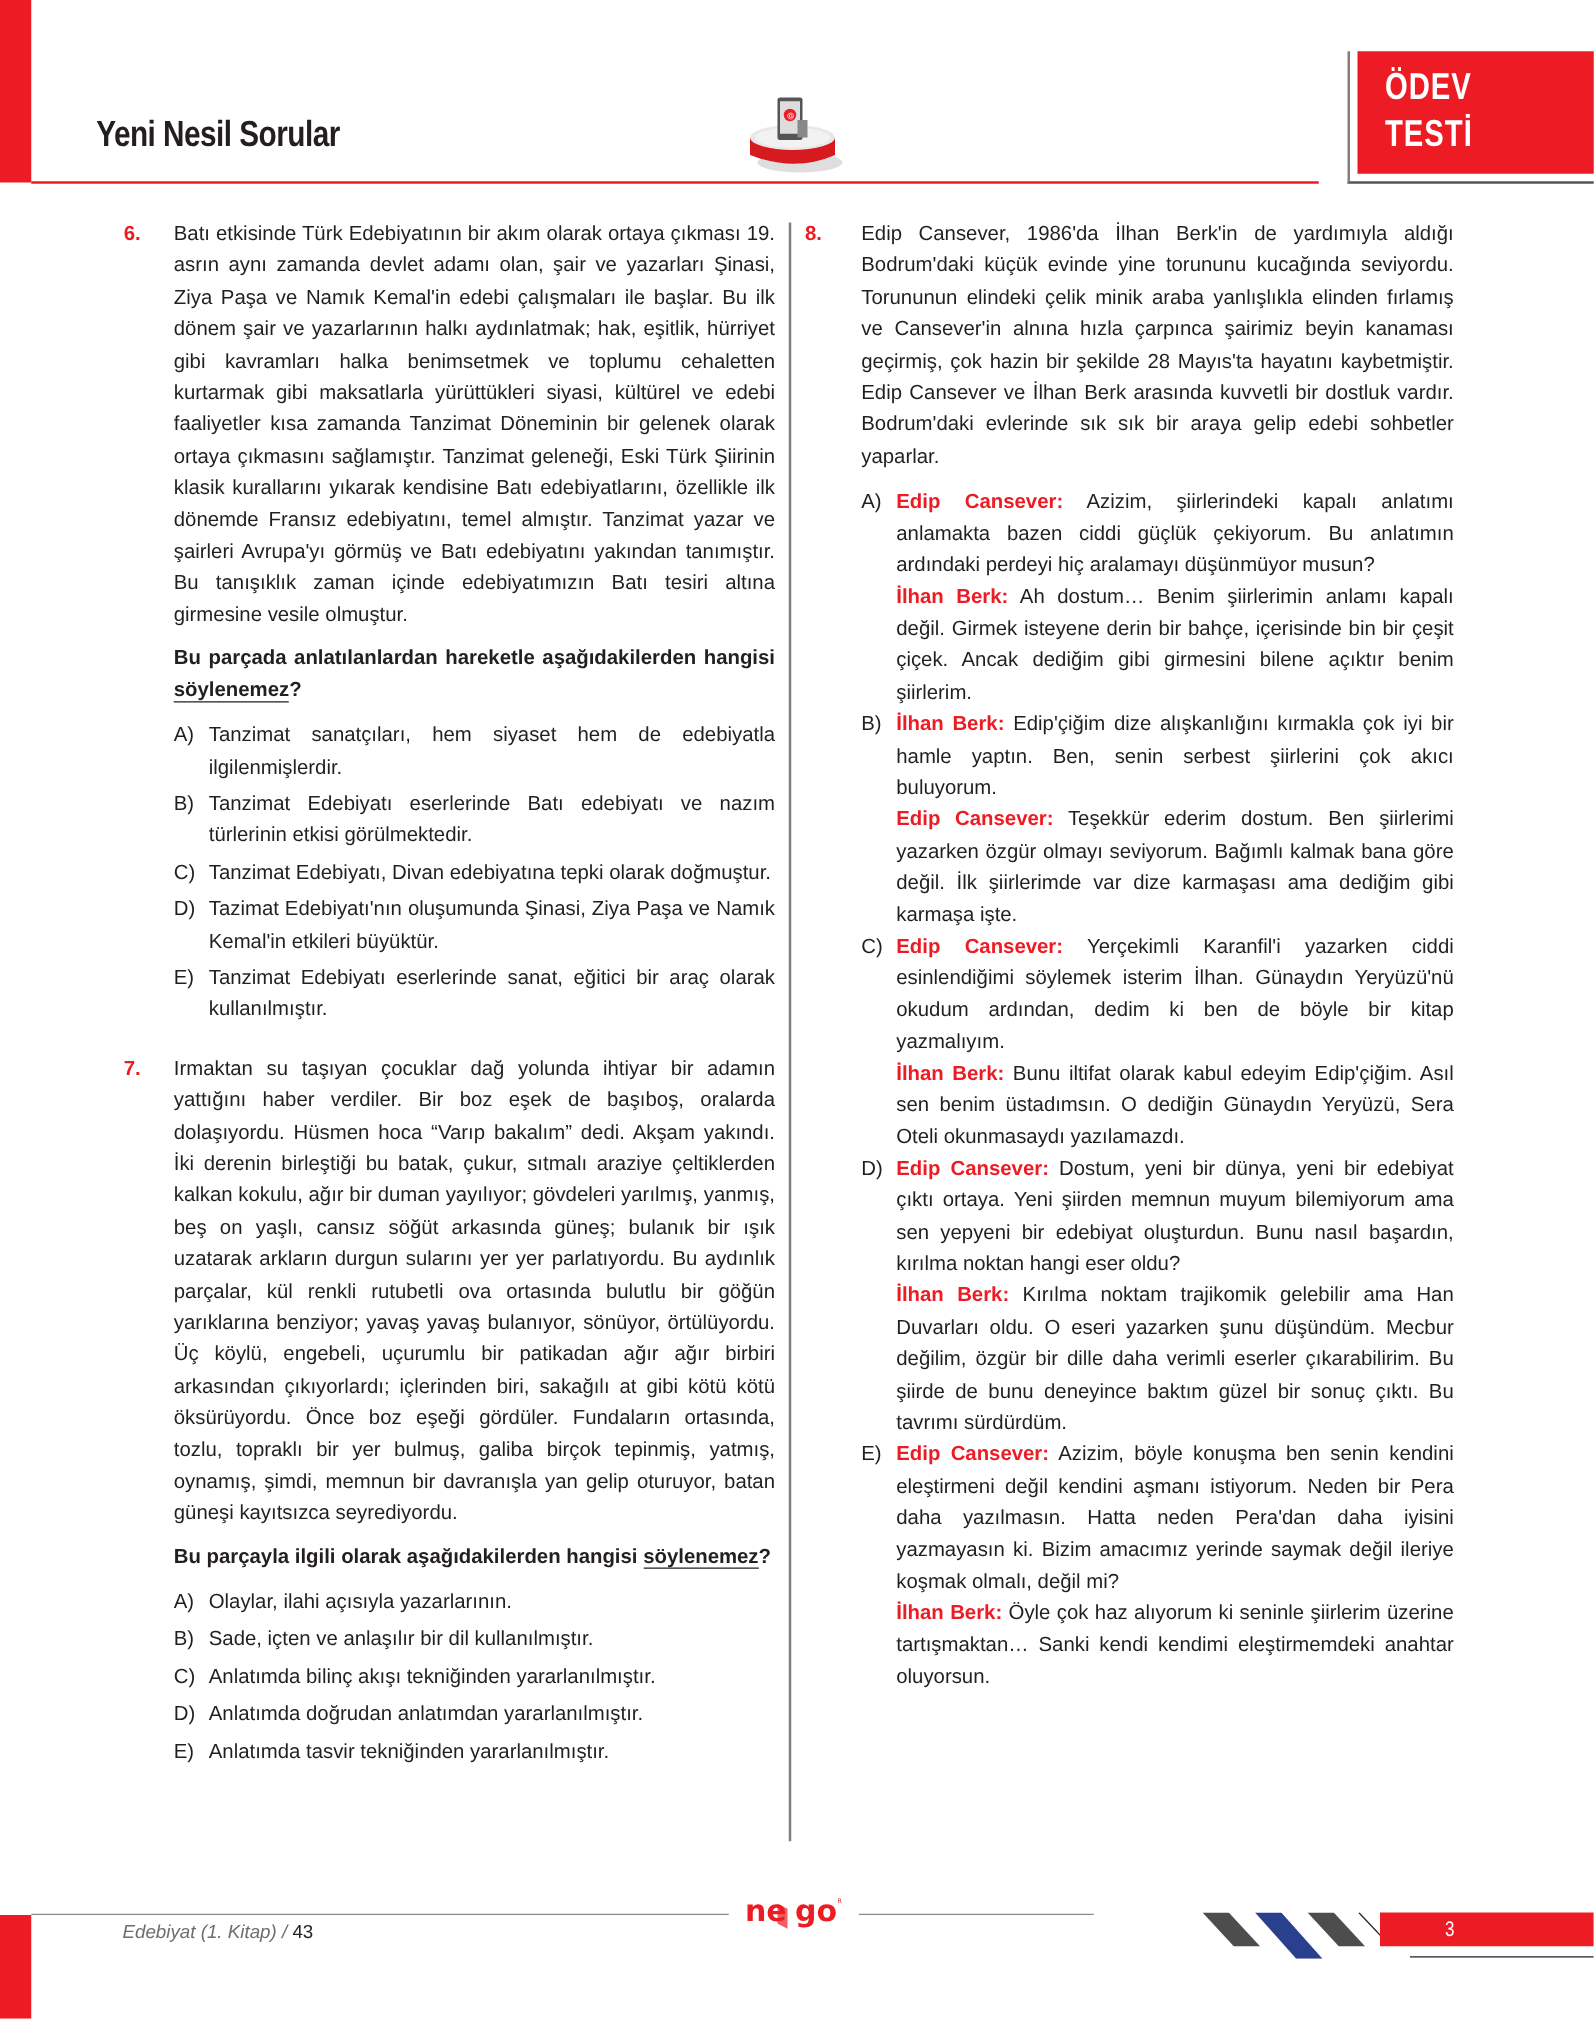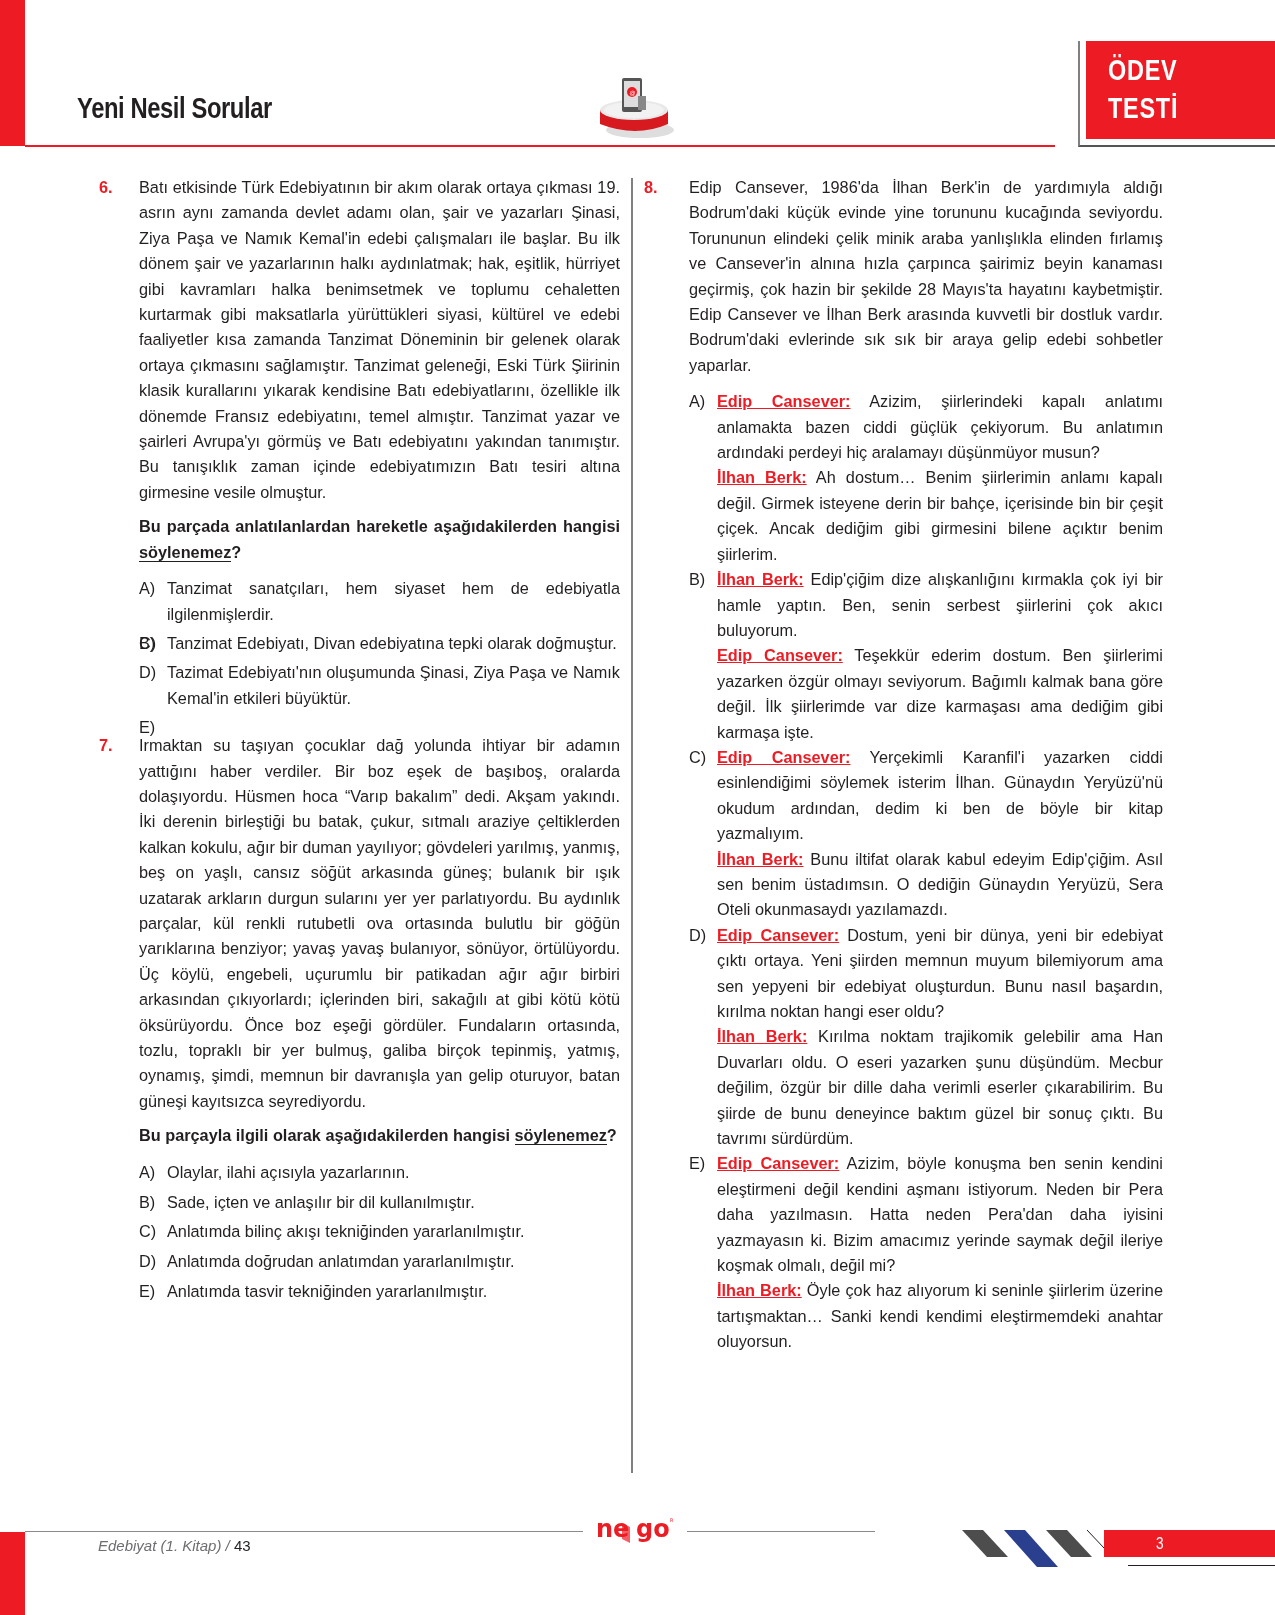--- a/index.html
+++ b/index.html
@@ -32,21 +32,21 @@
   .passage { text-align: justify; hyphens: manual; }
   .stem { font-weight: bold; margin-top: 9px; text-align: justify; }
   .u { border-bottom: 1.5px solid #231f20; }
 
   .opts { margin-top: 11px; }
   .opt { position: relative; padding-left: 28px; margin-bottom: 4px; text-align: justify; }
   .opt-letter { position: absolute; left: 0; top: 0; }
   .col-left .opt { margin-bottom: 4px; }
   .q7-opts .opt { margin-bottom: 4.5px; }
 
-  .speaker { color: #ed1c24; font-weight: bold; text-decoration: underline; }
+  .speaker { color: #ed1c24; font-weight: bold; }
   .dlg-line { text-align: justify; }
   .col-right .opt { margin-bottom: 0; }
 
   .footer-rule-l { position: absolute; left: 25px; top: 1531px; width: 558px; height: 1px; background: #8a8a8a; }
   .footer-rule-r { position: absolute; left: 687px; top: 1531px; width: 188px; height: 1px; background: #8a8a8a; }
   .footer-text { position: absolute; left: 98px; top: 1537px; font-size: 15px; color: #6d6e71; font-style: italic; }
   .footer-text .pg { font-style: normal; color: #231f20; }
   .nego { position: absolute; left: 592px; top: 1513px; width: 90px; height: 34px; }
 
   .stripe { position: absolute; top: 1530px; height: 37px; }
@@ -87,24 +87,24 @@
 
 <div class="col col-left">
   <div class="q">
     <span class="q-num">6.</span>
     <p class="passage">Batı etkisinde Türk Edebiyatının bir akım olarak ortaya çıkması 19. asrın aynı zamanda devlet adamı olan, şair ve yazarları Şinasi, Ziya Paşa ve Namık Kemal'in edebi çalışmaları ile başlar. Bu ilk dönem şair ve yazarlarının halkı aydınlatmak; hak, eşitlik, hürriyet gibi kavramları halka benimsetmek ve toplumu cehaletten kurtarmak gibi maksatlarla yürüttükleri siyasi, kültürel ve edebi faaliyetler kısa zamanda Tanzimat Döneminin bir gelenek olarak ortaya çıkmasını sağlamıştır. Tanzimat geleneği, Eski Türk Şiirinin klasik kurallarını yıkarak kendisine Batı edebiyatlarını, özellikle ilk dönemde Fransız edebiyatını, temel almıştır. Tanzimat yazar ve şairleri Avrupa'yı görmüş ve Batı edebiyatını yakından tanımıştır. Bu tanışıklık zaman içinde edebiyatımızın Batı tesiri altına girmesine vesile olmuştur.</p>
     <p class="stem">
       <span>Bu parçada anlatılanlardan hareketle aşağıdakilerden hangisi </span><span class="u">söylenemez</span><span>?</span>
     </p>
     <div class="opts">
       <div class="opt"><span class="opt-letter">A)</span><span>Tanzimat sanatçıları, hem siyaset hem de edebiyatla ilgilenmişlerdir.</span></div>
-      <div class="opt"><span class="opt-letter">B)</span></div>
+      <div class="opt"><span class="opt-letter">B)</span><span>Tanzimat Edebiyatı eserlerinde Batı edebiyatı ve nazım türlerinin etkisi görülmektedir.</span></div>
       <div class="opt"><span class="opt-letter">C)</span><span>Tanzimat Edebiyatı, Divan edebiyatına tepki olarak doğmuştur.</span></div>
       <div class="opt"><span class="opt-letter">D)</span><span>Tazimat Edebiyatı'nın oluşumunda Şinasi, Ziya Paşa ve Namık Kemal'in etkileri büyüktür.</span></div>
-      <div class="opt"><span class="opt-letter">E)</span></div>
+      <div class="opt"><span class="opt-letter">E)</span><span>Tanzimat Edebiyatı eserlerinde sanat, eğitici bir araç olarak kullanılmıştır.</span></div>
     </div>
   </div>
 
   <div class="q" style="margin-top:22px;">
     <span class="q-num">7.</span>
     <p class="passage">Irmaktan su taşıyan çocuklar dağ yolunda ihtiyar bir adamın yattığını haber verdiler. Bir boz eşek de başıboş, oralarda dolaşıyordu. Hüsmen hoca “Varıp bakalım” dedi. Akşam yakındı. İki derenin birleştiği bu batak, çukur, sıtmalı araziye çeltiklerden kalkan kokulu, ağır bir duman yayılıyor; gövdeleri yarılmış, yanmış, beş on yaşlı, cansız söğüt arkasında güneş; bulanık bir ışık uzatarak arkların durgun sularını yer yer parlatıyordu. Bu aydınlık parçalar, kül renkli rutubetli ova ortasında bulutlu bir göğün yarıklarına benziyor; yavaş yavaş bulanıyor, sönüyor, örtülüyordu. Üç köylü, engebeli, uçurumlu bir patikadan ağır ağır birbiri arkasından çıkıyorlardı; içlerinden biri, sakağılı at gibi kötü kötü öksürüyordu. Önce boz eşeği gördüler. Fundaların ortasında, tozlu, topraklı bir yer bulmuş, galiba birçok tepinmiş, yatmış, oynamış, şimdi, memnun bir davranışla yan gelip oturuyor, batan güneşi kayıtsızca seyrediyordu.</p>
     <p class="stem">
       <span>Bu parçayla ilgili olarak aşağıdakilerden hangisi </span><span class="u">söylenemez</span><span>?</span>
     </p>
     <div class="opts q7-opts">

